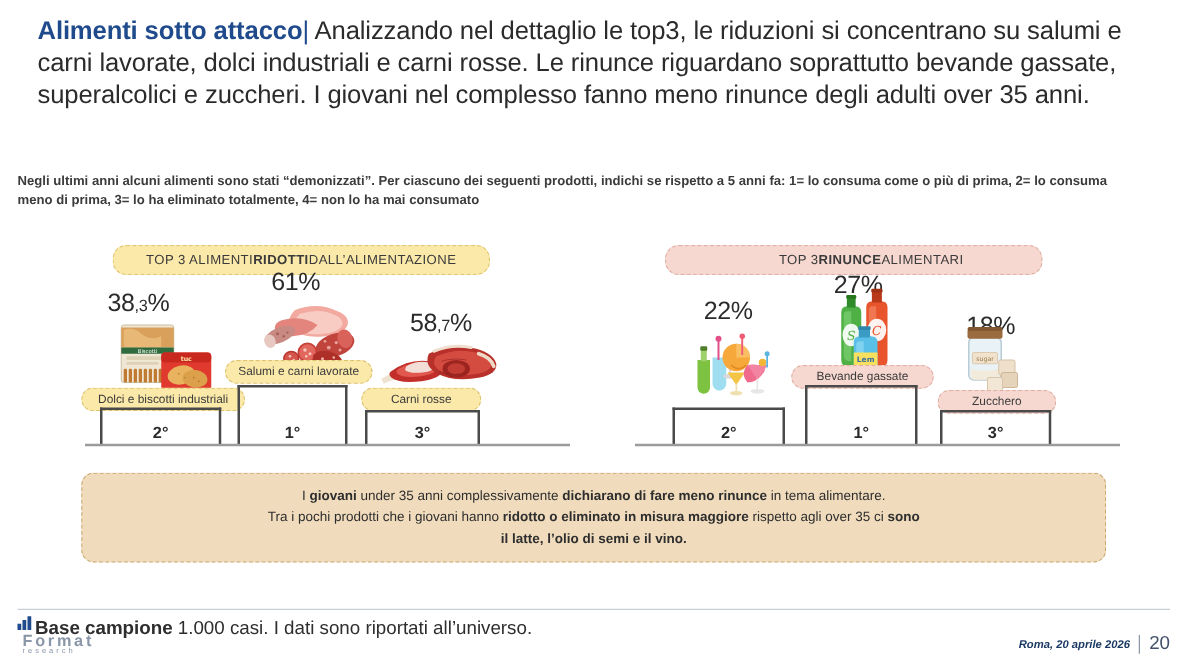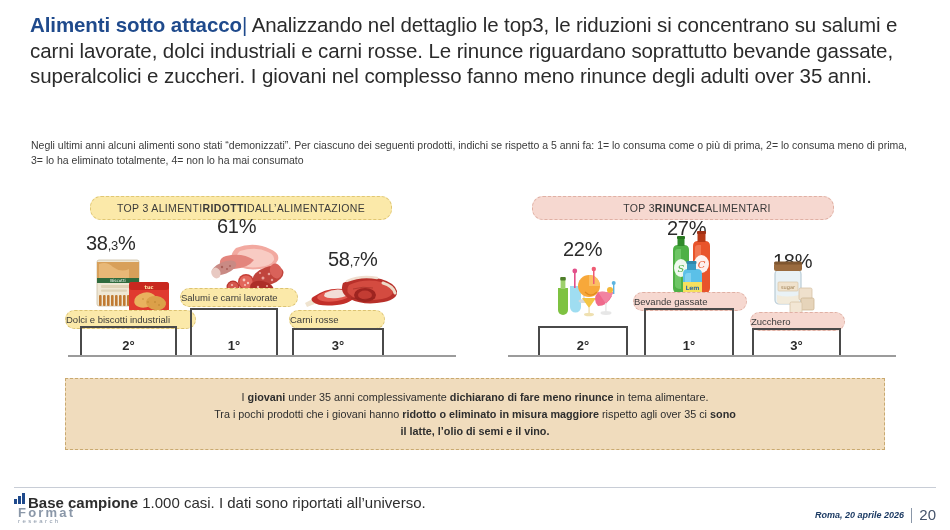--- a/index.html
+++ b/index.html
@@ -13,22 +13,22 @@
   .headline{
     position:absolute;left:30px;top:12px;width:890px;
     font-size:20.5px;line-height:25.5px;color:#2b2b2b;font-weight:400;
     letter-spacing:-0.1px;
   }
   .headline .strong{color:#1f4a8c;font-weight:bold;}
   .headline .bar{color:#1f4a8c;font-weight:400;}
 
   
   .question{
-    position:absolute;left:31px;top:138px;width:880px;
-    font-size:10.5px;line-height:15px;color:#3b3b3b;
+    position:absolute;left:14px;top:138px;width:880px;
+    font-size:10.5px;line-height:15px;color:#3b3b3b;font-weight:bold;
   }
 
   
   .panel{position:absolute;top:190px;height:175px;}
   .panel-left{left:60px;width:400px;}
   .panel-right{left:500px;width:400px;}
 
   .panel-title{
     position:absolute;top:6px;height:22px;border-radius:11px;
     display:flex;align-items:center;justify-content:center;
@@ -50,40 +50,40 @@
     position:absolute;bottom:3px;left:0;right:0;text-align:center;
     font-size:13px;font-weight:bold;color:#2b2b2b;
   }
   .b1{height:48px;}
   .b2{height:30px;}
   .b3{height:28px;}
 
   
   .pill{
     position:absolute;height:19px;border-radius:9.5px;
-    display:flex;align-items:center;justify-content:flex-start;
+    display:flex;align-items:center;justify-content:center;
     font-size:9.5px;color:#3a3a3a;white-space:nowrap;box-sizing:border-box;
   }
   .pill-y{background:#fbe9a9;border:1.3px dashed #dcc373;}
   .pill-p{background:#f6d8d0;border:1.3px dashed #e0b0a4;}
 
   
   .pct{
     position:absolute;font-size:20px;color:#2b2b2b;letter-spacing:-.3px;
     white-space:nowrap;font-weight:400;
   }
   .pct .dec{font-size:13px;}
 
   
   .art{position:absolute;}
 
   
   .callout{
     position:absolute;left:65px;top:378px;width:820px;height:72px;
-    background:#f0dcbd;border:1.5px dashed #c9a96f;border-radius:0;
+    background:#f0dcbd;border:1.5px dashed #c9a96f;border-radius:10px;
     box-sizing:border-box;display:flex;flex-direction:column;
     align-items:center;justify-content:center;gap:5px;
     font-size:10.8px;color:#2e2e2e;text-align:center;
   }
   .callout b{font-weight:bold;}
 
   
   .foot-rule{position:absolute;left:14px;top:487px;width:922px;height:1px;background:#c8cdd6;}
   .basetxt{position:absolute;left:28px;top:494px;font-size:15px;color:#2e2e2e;white-space:nowrap;}
   .basetxt b{font-weight:bold;}

